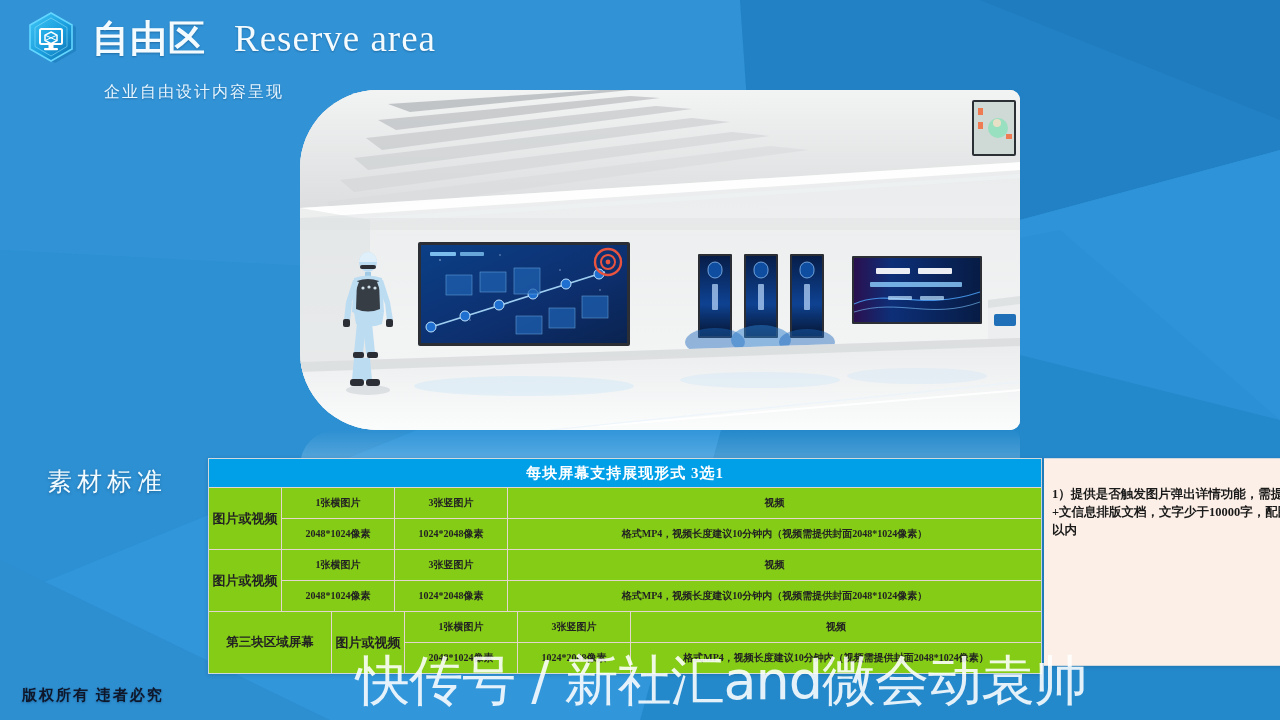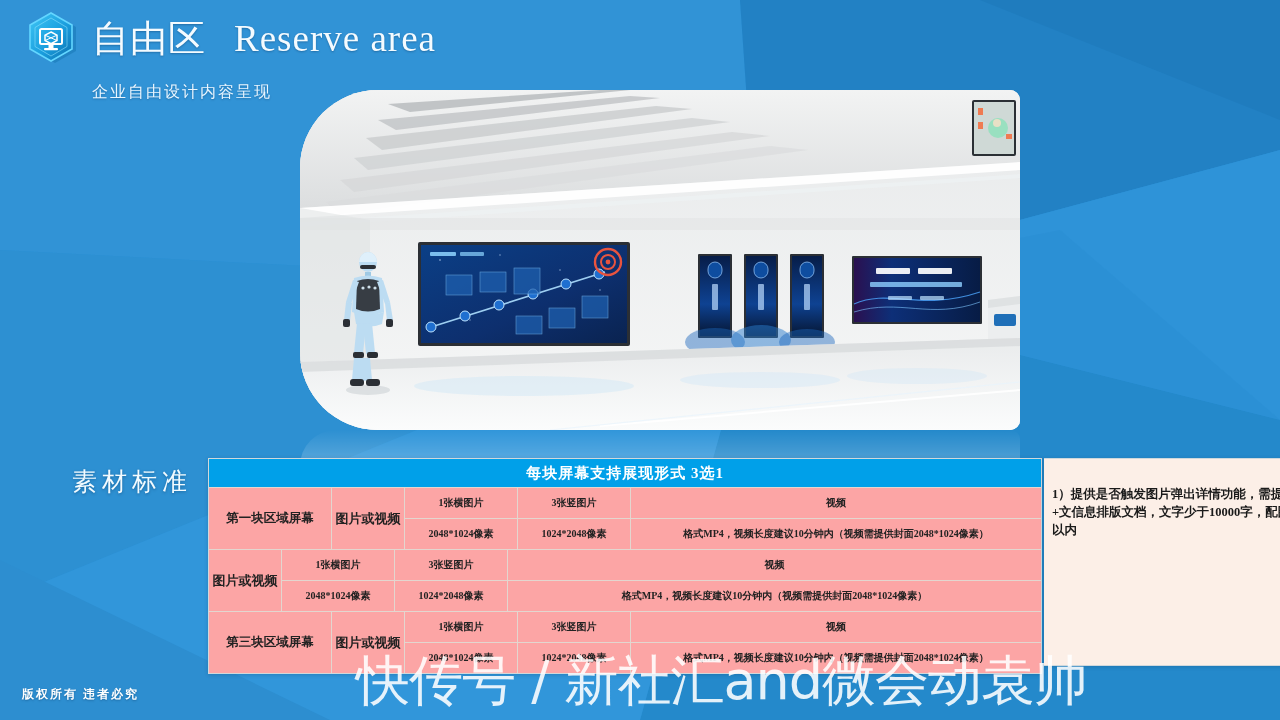--- a/index.html
+++ b/index.html
@@ -15,24 +15,24 @@
 
   
   #header{position:absolute;left:0;top:0;width:1280px;height:120px;}
   #logo{position:absolute;left:16px;top:9px;width:70px;height:70px;}
   #title{
     position:absolute;left:92px;top:14px;
     font-family:"Liberation Serif","DejaVu Serif",serif;
     font-size:37px;color:#f4fbff;letter-spacing:1px;white-space:nowrap;
     text-shadow:0 1px 2px rgba(0,40,80,.35);
   }
-  #title .cn{font-weight:400;}
+  #title .cn{font-weight:700;}
   #title .en{margin-left:28px;}
   #subtitle{
-    position:absolute;left:92px;top:82px;
+    position:absolute;left:104px;top:82px;
     font-family:"Liberation Serif","DejaVu Serif",serif;
     font-size:16px;color:#eaf6ff;letter-spacing:2px;white-space:nowrap;
     text-shadow:0 1px 2px rgba(0,40,80,.3);
   }
 
   
   #photo-wrap{
     position:absolute;left:300px;top:90px;width:720px;height:340px;
   }
   #photo{
@@ -45,30 +45,30 @@
     position:absolute;left:0;top:340px;width:720px;height:36px;
     border-radius:0 0 10px 40px;overflow:hidden;
     background:linear-gradient(180deg,rgba(255,255,255,.42),rgba(255,255,255,0));
     opacity:.55;
     transform:scaleY(-1);
     pointer-events:none;
   }
 
   
   #section-label{
-    position:absolute;left:72px;top:465px;
+    position:absolute;left:47px;top:465px;
     font-family:"Liberation Serif","DejaVu Serif",serif;
     font-size:25px;color:#f2fbff;letter-spacing:5px;white-space:nowrap;
     text-shadow:0 1px 3px rgba(0,40,80,.4);
   }
 
   
   #table{
     position:absolute;left:208px;top:458px;width:832px;
-    border:1px solid #cfd8dc;background:#fca5a5;
+    border:1px solid #cfd8dc;background:#84cc16;
     box-shadow:0 1px 4px rgba(0,30,60,.18);
   }
   #table .thead{
     display:flex;align-items:center;justify-content:center;
     height:28px;background:#00a0e9;
   }
   #table .thead .txt{
     font-family:"Liberation Serif","DejaVu Serif",serif;
     font-size:15px;font-weight:bold;color:#ffffff;letter-spacing:1px;
   }
@@ -108,21 +108,21 @@
   }
   #notes .line{
     font-family:"Liberation Serif","DejaVu Serif",serif;
     font-size:12.5px;font-weight:bold;color:#1a1a1a;line-height:1.45;
   }
 
   
   #footer{
     position:absolute;left:22px;top:686px;
     font-family:"Liberation Serif","DejaVu Serif",serif;
-    font-size:12px;font-weight:bold;color:#ffffff;letter-spacing:2px;white-space:nowrap;
+    font-size:15px;font-weight:bold;color:#0f172a;letter-spacing:2px;white-space:nowrap;
     text-shadow:0 1px 2px rgba(0,40,80,.35);
   }
   #watermark{
     position:absolute;left:356px;top:645px;width:930px;
     font-family:"DejaVu Sans","Liberation Sans",sans-serif;
     font-size:54px;color:rgba(255,255,255,.88);white-space:nowrap;
     letter-spacing:-1px;pointer-events:none;
   }
 </style>
 </head>
@@ -360,21 +360,20 @@
 </div>
 
 <div id="section-label">素材标准</div>
 
 <div id="table">
   <div class="thead">
     <span class="txt">每块屏幕支持展现形式  3选1</span>
   </div>
 
   <div class="trow">
-    <div class="c-screen">第一块区域屏幕</div>
     <div class="c-type">图片或视频</div>
     <div class="c-opts">
       <div class="subrow">
         <div class="cell w1">1张横图片</div>
         <div class="cell w2">3张竖图片</div>
         <div class="cell w3">视频</div>
       </div>
       <div class="subrow">
         <div class="cell w1">2048*1024像素</div>
         <div class="cell w2">1024*2048像素</div>

